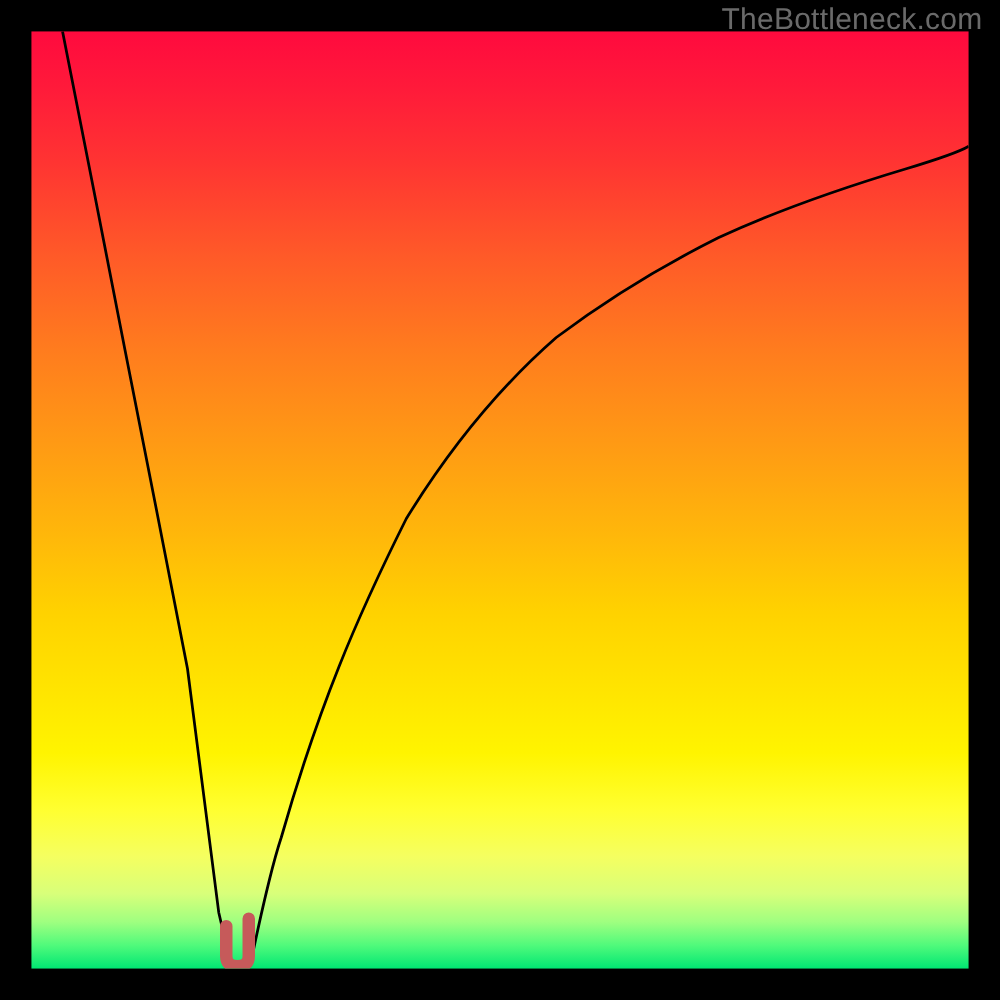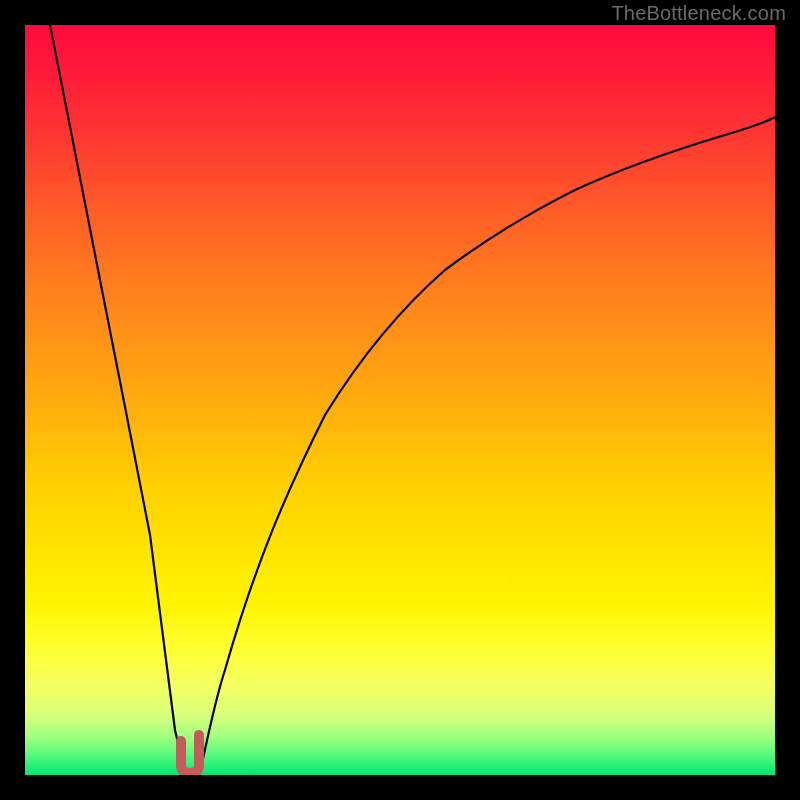--- a/index.html
+++ b/index.html
@@ -46,21 +46,21 @@
       #9fff80 95%,
       #50fa7b 97.5%,
       #00e673 100%
     );
   }
   .watermark {
     position: absolute;
     top: 2px;
     right: 14px;
     color: #6a6a6a;
-    font-size: 20px;
+    font-size: 24px;
     letter-spacing: 0.2px;
     font-weight: 500;
     user-select: none;
   }
   svg.curve {
     position: absolute;
     inset: 0;
   }
   .curve-path {
     fill: none;

